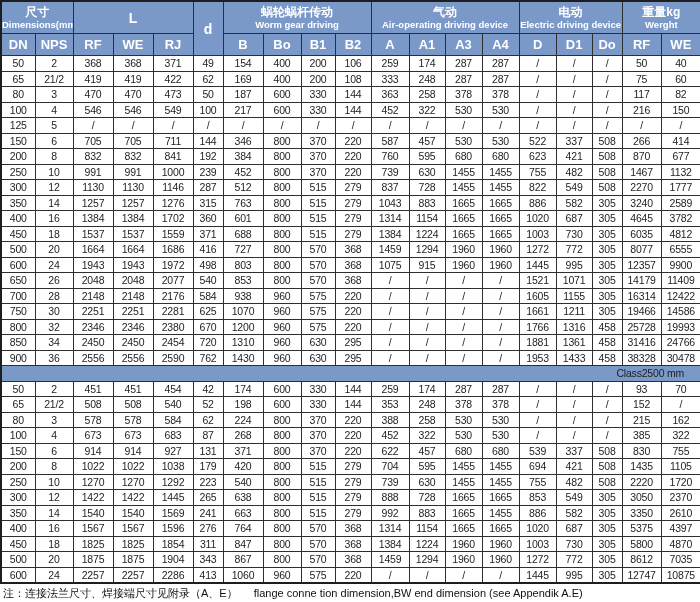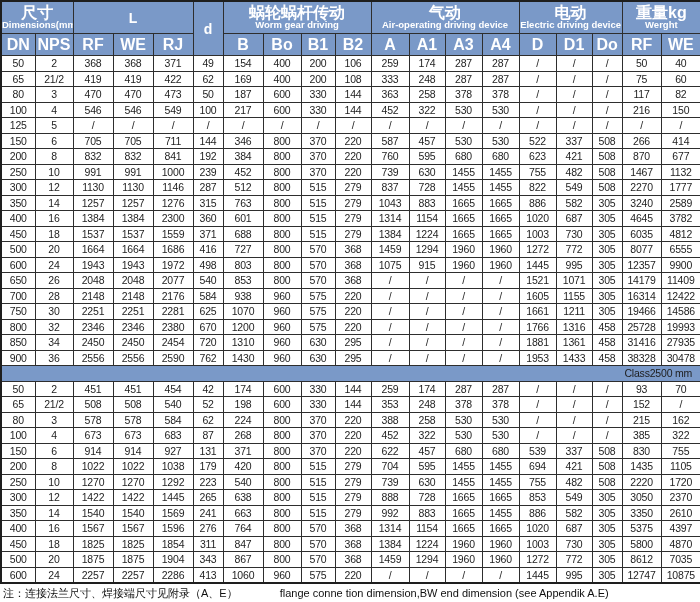--- a/index.html
+++ b/index.html
@@ -15,36 +15,36 @@
   .spec th,.spec td{
     border:1px solid #2e2e2e;
     text-align:center;vertical-align:middle;
     overflow:hidden;white-space:nowrap;
     padding:0;
   }
   .spec thead th{
     background:#7a99c8;color:#ffffff;font-weight:bold;
   }
   .group-row th{height:31px;}
-  .gzh{font-size:16px;line-height:13px;font-weight:bold;}
+  .gzh{font-size:12px;line-height:13px;font-weight:bold;}
   .gen{font-size:9.5px;line-height:11px;font-weight:bold;}
   .gbig{font-size:14px;}
-  .col-row th{height:21px;font-size:16px;}
+  .col-row th{height:21px;font-size:13px;}
   .spec tbody td{
     height:14.5px;font-size:10.5px;color:#1d1d1d;
     background:#ffffff;letter-spacing:-0.2px;
   }
   .separator-row td{
     background:#7a99c8 !important;color:#ffffff;
-    text-align:right;padding-right:8px;
+    text-align:right;padding-right:16px;
     font-size:12px;height:16.5px;font-weight:normal;
   }
   .note-bar{
     width:700px;height:18px;display:flex;align-items:center;
-    background:#ffffff;color:#101010;font-size:11px;gap:26px;
+    background:#ffffff;color:#101010;font-size:11px;
   }
   .note-zh{margin-left:3px;}
   .note-en{margin-left:16px;}
 </style>
 </head>
 <body>
 
 <table class="spec">
   <colgroup>
     <col style="width:34px">
@@ -322,21 +322,21 @@
         <td>582</td>
         <td>305</td>
         <td>3240</td>
         <td>2589</td>
       </tr>
       <tr>
         <td>400</td>
         <td>16</td>
         <td>1384</td>
         <td>1384</td>
-        <td>2300</td>
+        <td>1702</td>
         <td>360</td>
         <td>601</td>
         <td>800</td>
         <td>515</td>
         <td>279</td>
         <td>1314</td>
         <td>1154</td>
         <td>1665</td>
         <td>1665</td>
         <td>1020</td>
@@ -504,21 +504,21 @@
         <td>630</td>
         <td>295</td>
         <td>/</td>
         <td>/</td>
         <td>/</td>
         <td>/</td>
         <td>1881</td>
         <td>1361</td>
         <td>458</td>
         <td>31416</td>
-        <td>27935</td>
+        <td>24766</td>
       </tr>
       <tr>
         <td>900</td>
         <td>36</td>
         <td>2556</td>
         <td>2556</td>
         <td>2590</td>
         <td>762</td>
         <td>1430</td>
         <td>960</td>

